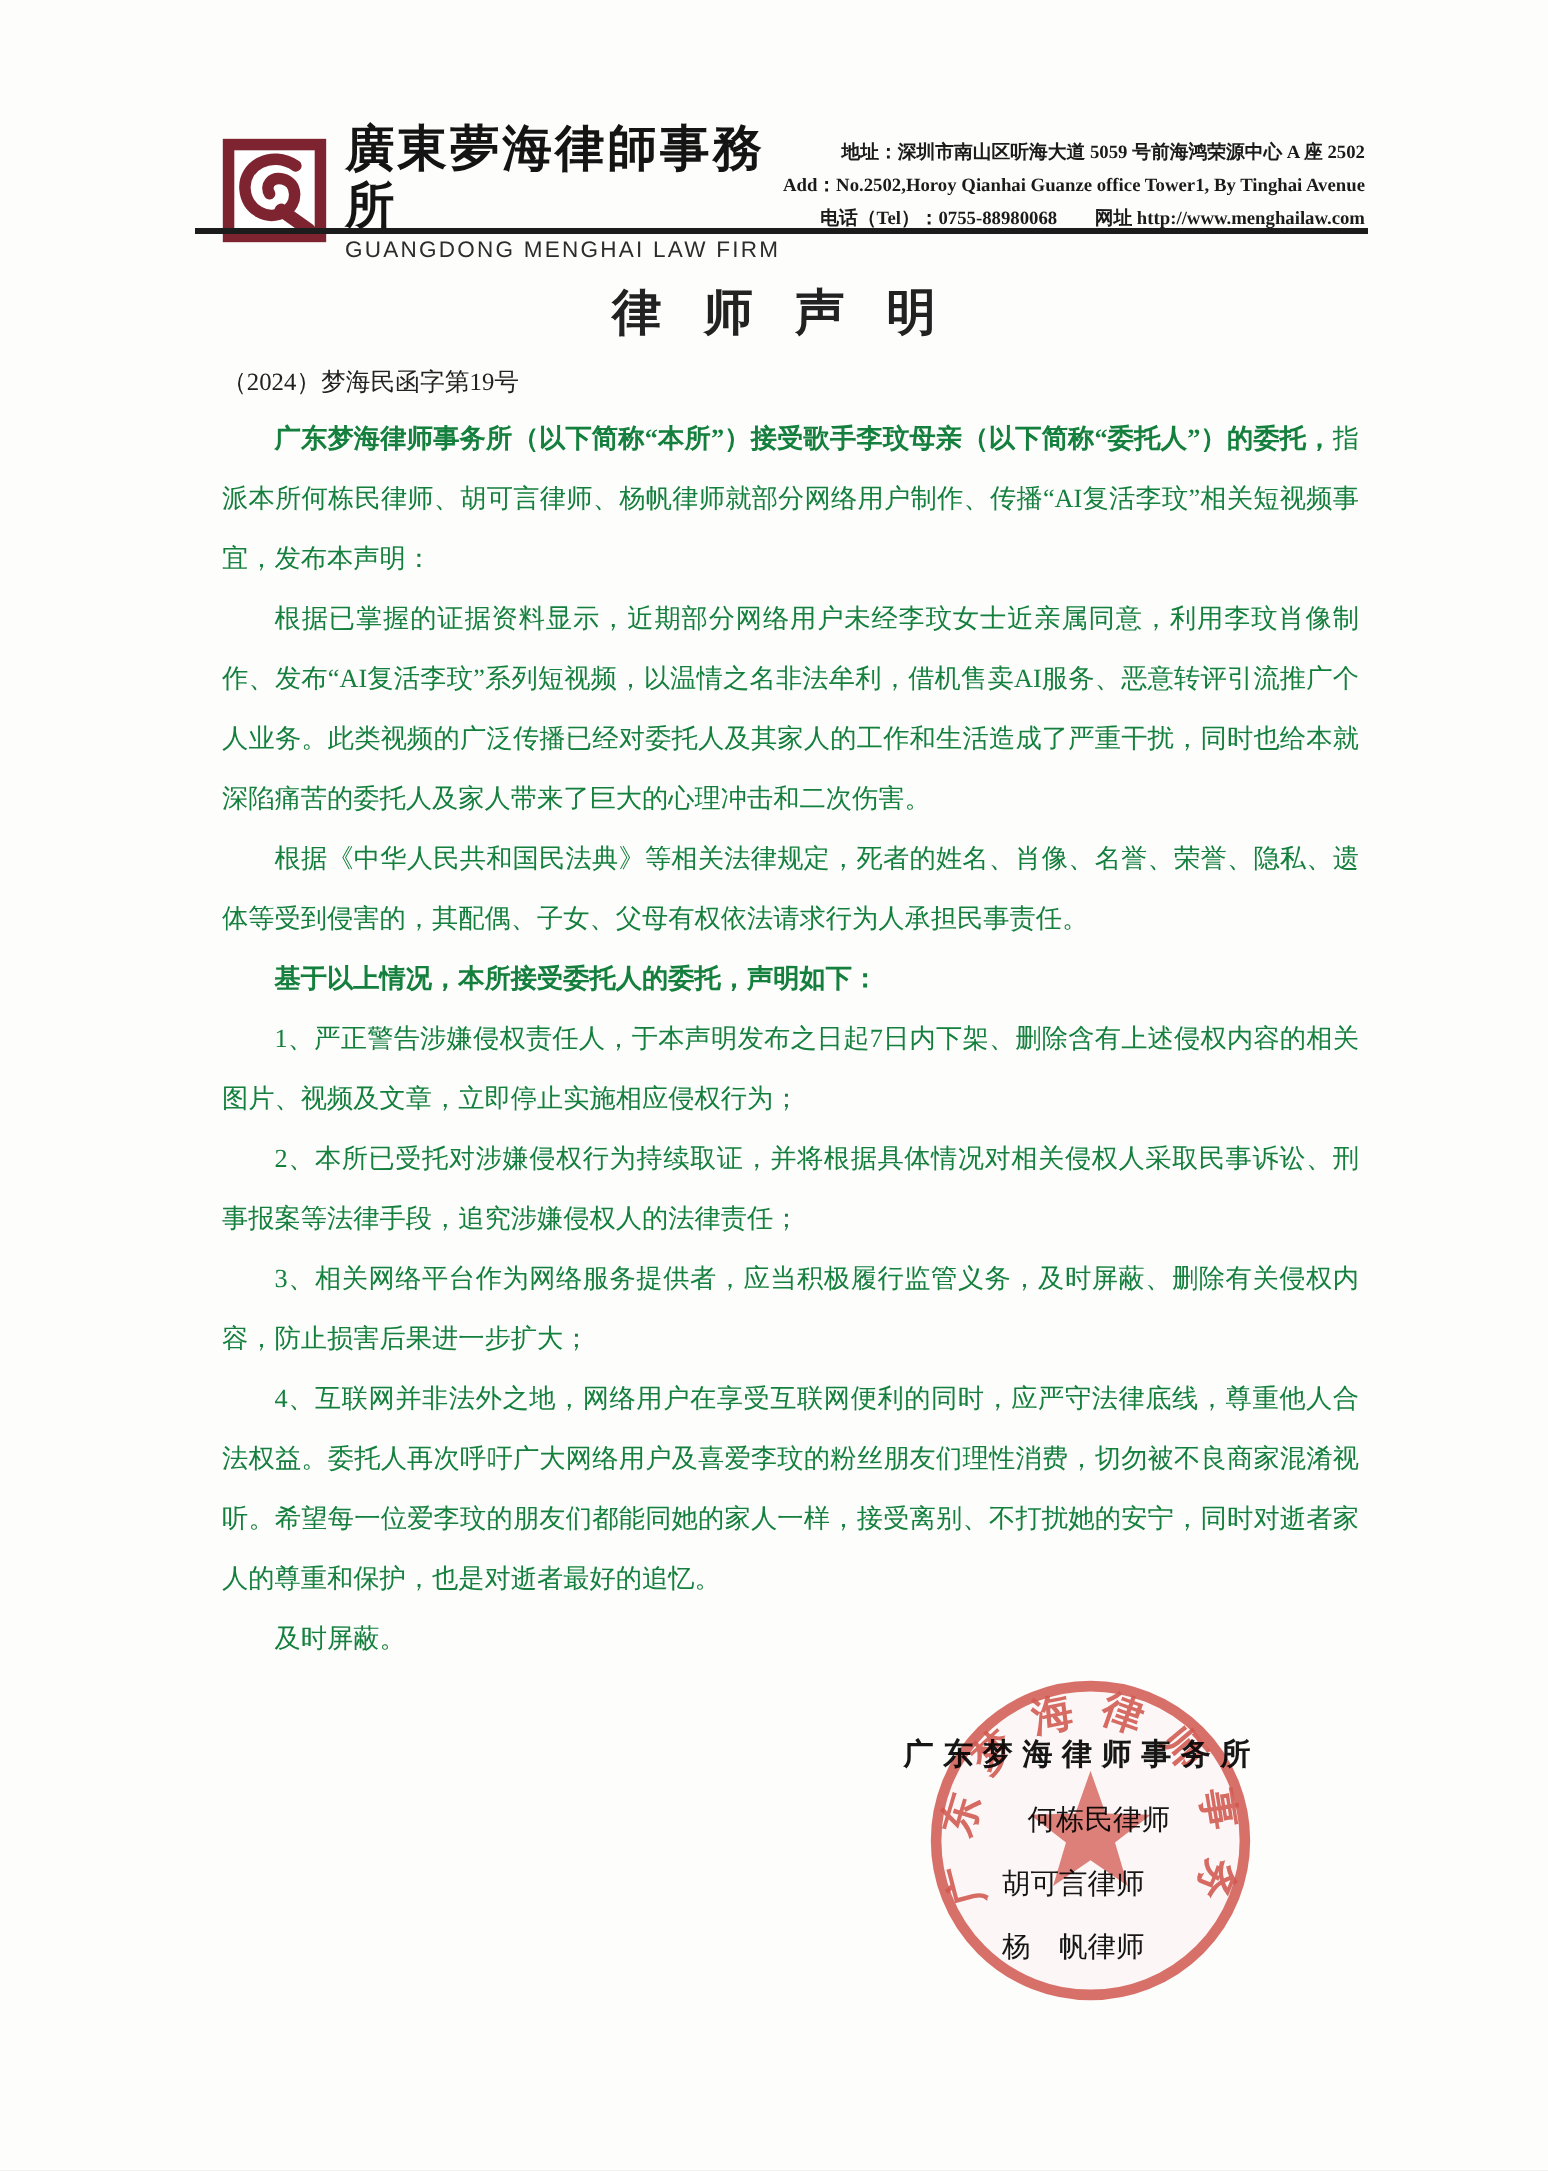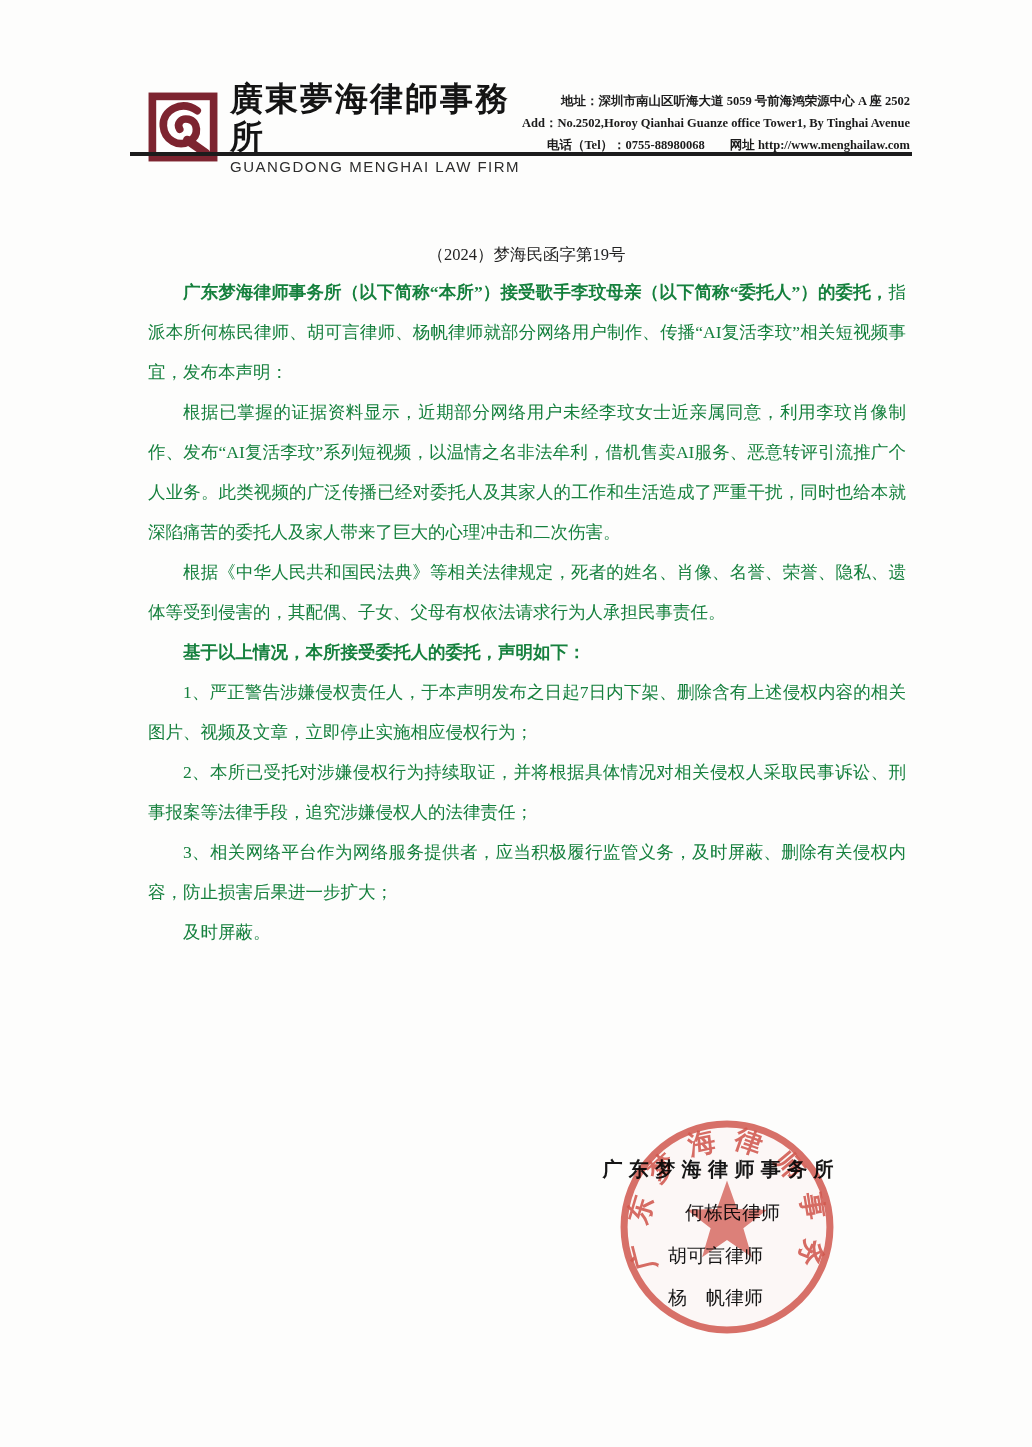--- a/index.html
+++ b/index.html
@@ -40,21 +40,21 @@
   }
   
   .doc-title{
     position:absolute;top:186px;left:0;right:0;
     text-align:center;font-size:33px;font-weight:bold;color:#222;
     letter-spacing:0.85em;text-indent:0.85em;
     font-family:"DejaVu Serif","Liberation Serif",serif;
   }
   .ref-no{
     position:absolute;top:244px;left:148px;right:127px;
-    text-align:center;font-size:16.5px;color:#222;
+    text-align:left;font-size:16.5px;color:#222;
   }
   
   .body-text{
     position:absolute;top:272px;left:148px;width:758px;
     font-size:17.5px;line-height:40px;text-align:justify;color:#15803d;
   }
   .body-text p{margin:0;text-indent:2em;}
   .b{font-weight:bold;}
   
   .sig{position:absolute;top:1150px;left:500px;width:406px;height:280px;}
@@ -87,30 +87,32 @@
       </div>
     </div>
     <div class="contact">
       <div>地址：深圳市南山区听海大道 5059 号前海鸿荣源中心 A 座 2502</div>
       <div>Add：No.2502,Horoy Qianhai Guanze office Tower1, By Tinghai Avenue</div>
       <div>电话（Tel）：0755-88980068　　网址 http://www.menghailaw.com</div>
     </div>
   </div>
   <div class="rule"></div>
 
+  <div class="doc-title">律师声明</div>
   <div class="ref-no">（2024）梦海民函字第19号</div>
 
   <div class="body-text">
     <p><span class="b">广东梦海律师事务所（以下简称“本所”）接受歌手李玟母亲（以下简称“委托人”）的委托，</span><span>指派本所何栋民律师、胡可言律师、杨帆律师就部分网络用户制作、传播“AI复活李玟”相关短视频事宜，发布本声明：</span></p>
     <p><span class="b"></span><span>根据已掌握的证据资料显示，近期部分网络用户未经李玟女士近亲属同意，利用李玟肖像制作、发布“AI复活李玟”系列短视频，以温情之名非法牟利，借机售卖AI服务、恶意转评引流推广个人业务。此类视频的广泛传播已经对委托人及其家人的工作和生活造成了严重干扰，同时也给本就深陷痛苦的委托人及家人带来了巨大的心理冲击和二次伤害。</span></p>
     <p><span class="b"></span><span>根据《中华人民共和国民法典》等相关法律规定，死者的姓名、肖像、名誉、荣誉、隐私、遗体等受到侵害的，其配偶、子女、父母有权依法请求行为人承担民事责任。</span></p>
     <p><span class="b">基于以上情况，本所接受委托人的委托，声明如下：</span><span></span></p>
     <p><span class="b"></span><span>1、严正警告涉嫌侵权责任人，于本声明发布之日起7日内下架、删除含有上述侵权内容的相关图片、视频及文章，立即停止实施相应侵权行为；</span></p>
     <p><span class="b"></span><span>2、本所已受托对涉嫌侵权行为持续取证，并将根据具体情况对相关侵权人采取民事诉讼、刑事报案等法律手段，追究涉嫌侵权人的法律责任；</span></p>
     <p><span class="b"></span><span>3、相关网络平台作为网络服务提供者，应当积极履行监管义务，及时屏蔽、删除有关侵权内容，防止损害后果进一步扩大；</span></p>
+    <p><span class="b"></span><span>4、互联网并非法外之地，网络用户在享受互联网便利的同时，应严守法律底线，尊重他人合法权益。委托人再次呼吁广大网络用户及喜爱李玟的粉丝朋友们理性消费，切勿被不良商家混淆视听。希望每一位爱李玟的朋友们都能同她的家人一样，接受离别、不打扰她的安宁，同时对逝者家人的尊重和保护，也是对逝者最好的追忆。</span></p>
     <p><span class="b"></span><span>及时屏蔽。</span></p>
   </div>
 
   <div class="sig">
     <div class="sig-line sig-firm">广东梦海律师事务所</div>
     <div class="sig-line sig-lawyer1">何栋民律师</div>
     <div class="sig-line sig-lawyer2">胡可言律师</div>
     <div class="sig-line sig-lawyer3">杨　帆律师</div>
 
     <svg class="seal" viewBox="0 0 220 220">

